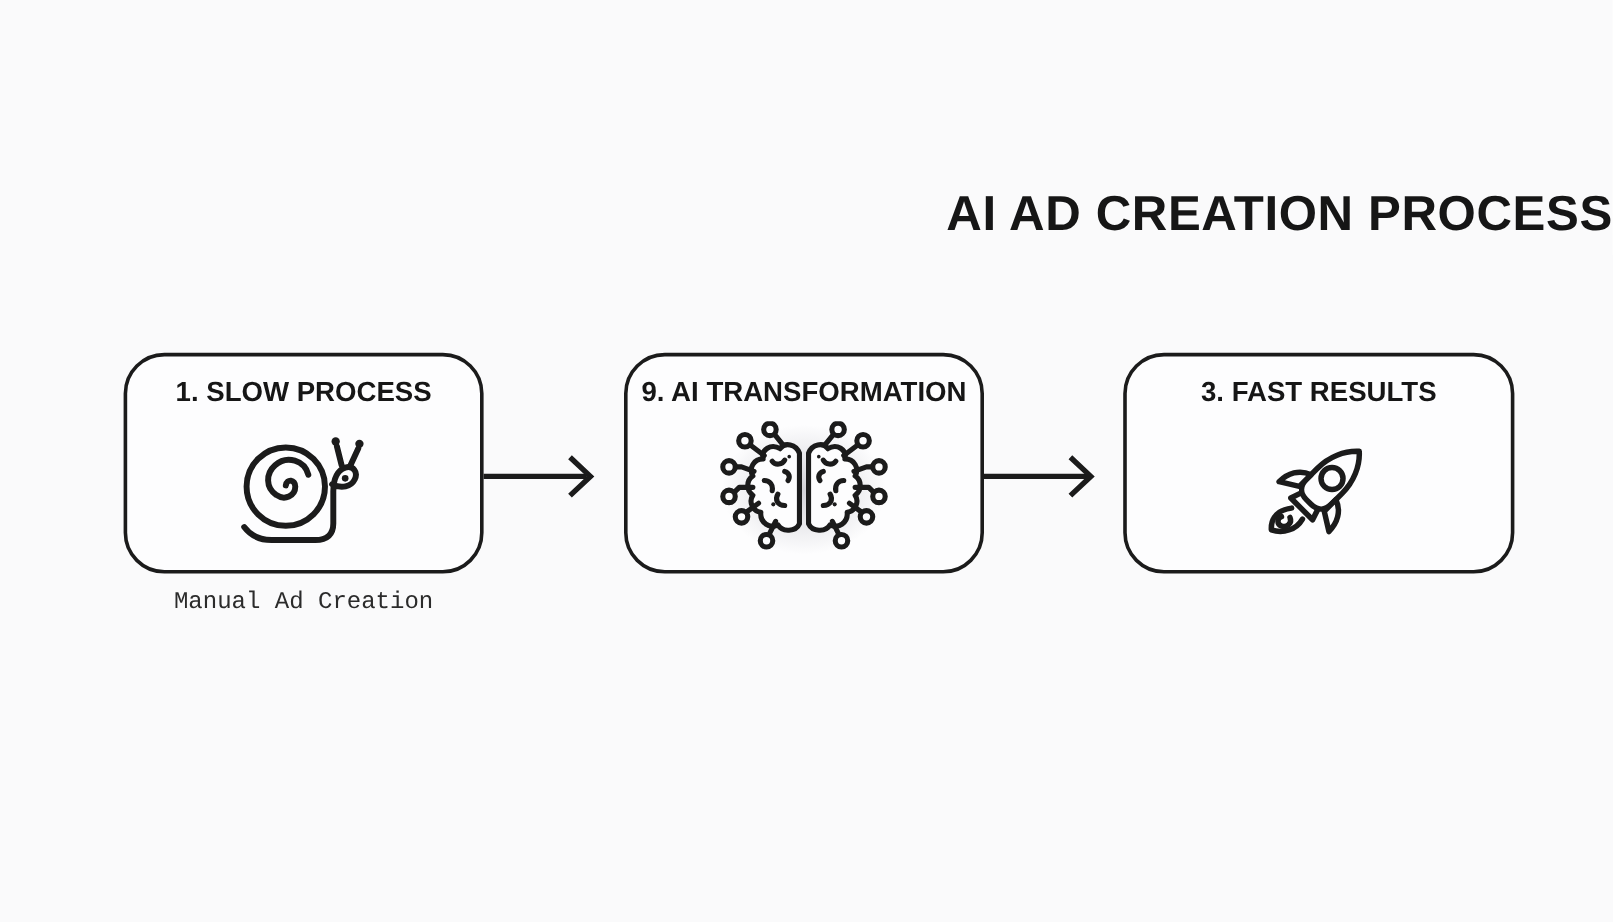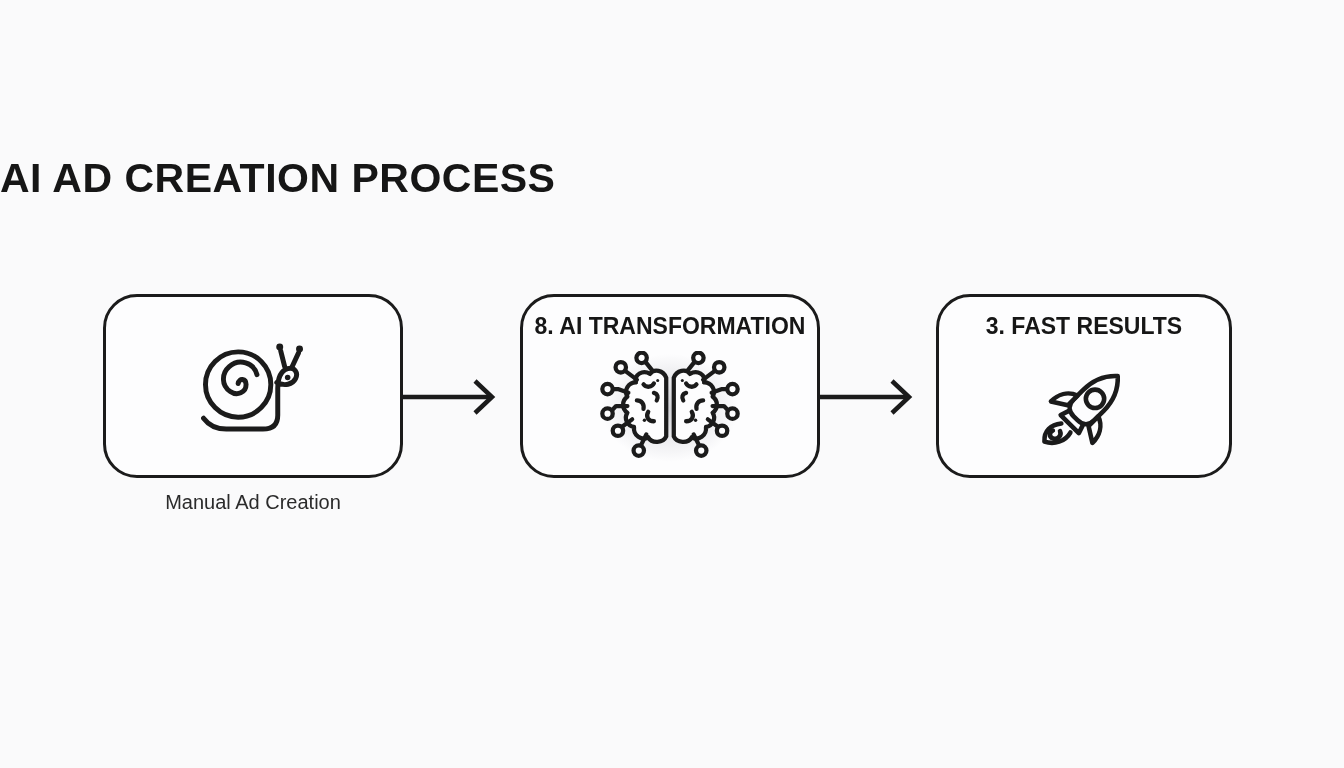--- a/index.html
+++ b/index.html
@@ -10,21 +10,21 @@
     margin: 0 auto;
     background: #fafafb;
     font-family: "Liberation Sans", sans-serif;
     overflow: hidden;
   }
   .main-title {
     position: absolute;
     top: 155px;
     left: 0;
     width: 100%;
-    text-align: left;
+    text-align: right;
     font-size: 41px;
     font-weight: bold;
     letter-spacing: 0.5px;
     color: #161616;
   }
   .step { position: absolute; top: 294px; width: 300px; }
   .step-box {
     width: 300px;
     height: 184px;
     box-sizing: border-box;
@@ -61,32 +61,34 @@
     background: radial-gradient(closest-side, rgba(125,125,138,0.33), rgba(125,125,138,0) 72%);
     z-index: 0;
   }
   .step-caption {
     margin-top: 12px;
     text-align: center;
     font-size: 20px;
     line-height: 1.25;
     color: #2b2b2b;
     white-space: pre-line;
+    font-family: Liberation Mono, monospace;
   }
   .arrow { position: absolute; top: 376px; }
 </style>
 </head>
 <body>
 
 <div class="canvas">
 
   <div class="main-title">AI AD CREATION PROCESS</div>
 
   <div class="step" style="left:103px">
     <div class="step-box">
+      <div class="step-heading">1. SLOW PROCESS</div>
       <div class="icon-area">
         <svg width="120" height="99" viewBox="0 0 120 100">
           <g fill="none" stroke="#1b1b1b" stroke-width="5" stroke-linecap="round" stroke-linejoin="round">
             <path d="M10 82 C16 90 24 93 33 93 L70 93 C80 93 85 88 85 79 L85 52 C85 41 89 34 95 32 C102 30 106 36 103 42 C100 48 92 50 84 46"></path>
             <path d="M92 30 L88 14"></path>
             <path d="M99 31 L106 16"></path>
             <circle cx="45" cy="48" r="33" fill="#fdfdfe"></circle>
             <path d="M45 47 C46 41 53 42 53 48 C53 56 44 60 37 55 C28 49 28 37 36 30 C46 21 61 26 64 38"></path>
           </g>
           <circle cx="87" cy="10" r="3.5" fill="#1b1b1b"></circle>
@@ -100,21 +102,21 @@
 
   <svg class="arrow" style="left:402px" width="94" height="42" viewBox="0 0 94 42">
     <g fill="none" stroke="#1b1b1b" stroke-width="4.5" stroke-linejoin="miter">
       <line x1="1" y1="21" x2="87" y2="21"></line>
       <path d="M73 5 L90 21 L73 37"></path>
     </g>
   </svg>
 
   <div class="step" style="left:520px">
     <div class="step-box">
-      <div class="step-heading">8. AI TRANSFORMATION</div>
+      <div class="step-heading">9. AI TRANSFORMATION</div>
       <div class="icon-area">
         <div class="glow"></div>
         <svg width="142" height="114" viewBox="0 0 150 120">
           <g id="brain-half" fill="none" stroke="#1b1b1b" stroke-width="4.5" stroke-linecap="round" stroke-linejoin="round">
             <path fill="#fdfdfe" d="M71 28 C68 20 58 18 54 24 C46 19 37 25 39 33 C31 33 26 41 30 48 C24 52 24 61 30 65 C26 71 30 79 37 80 C36 89 45 95 52 91 C56 98 68 97 71 90 Z"></path>
             <path d="M47 35 C50 39 56 38 58 34"></path>
             <path d="M40 52 C45 52 48 56 47 61"></path>
             <path d="M52 64 C49 69 52 74 58 74"></path>
             <path d="M58 44 C62 45 63 49 61 52"></path>
             <circle cx="48" cy="73" r="1.8" fill="#1b1b1b" stroke="none"></circle>
@@ -139,21 +141,21 @@
   </div>
 
   <svg class="arrow" style="left:819px" width="94" height="42" viewBox="0 0 94 42">
     <g fill="none" stroke="#1b1b1b" stroke-width="4.5" stroke-linejoin="miter">
       <line x1="1" y1="21" x2="87" y2="21"></line>
       <path d="M73 5 L90 21 L73 37"></path>
     </g>
   </svg>
 
   <div class="step" style="left:936px; width:302px">
-    <div class="step-box" style="width:296px">
+    <div class="step-box" style="width:326px">
       <div class="step-heading">3. FAST RESULTS</div>
       <div class="icon-area">
         <svg width="110" height="110" viewBox="0 0 120 120">
           <g transform="rotate(45 60 62)" fill="none" stroke="#1b1b1b" stroke-width="5" stroke-linecap="round" stroke-linejoin="round">
             <path fill="#fdfdfe" d="M60 10 C70 19 76 33 76 48 L76 62 C76 70 71 75 63 75 L57 75 C49 75 44 70 44 62 L44 48 C44 33 50 19 60 10 Z"></path>
             <path fill="#fdfdfe" d="M44 56 C33 60 28 70 28 81 L44 71 Z"></path>
             <path fill="#fdfdfe" d="M76 56 C87 60 92 70 92 81 L76 71 Z"></path>
             <circle cx="60" cy="45" r="10" fill="#fdfdfe"></circle>
             <path d="M49 75 L46 84 L74 84 L71 75"></path>
             <path d="M53 90 C46 99 45 109 54 117 C64 112 70 101 67 90"></path>

